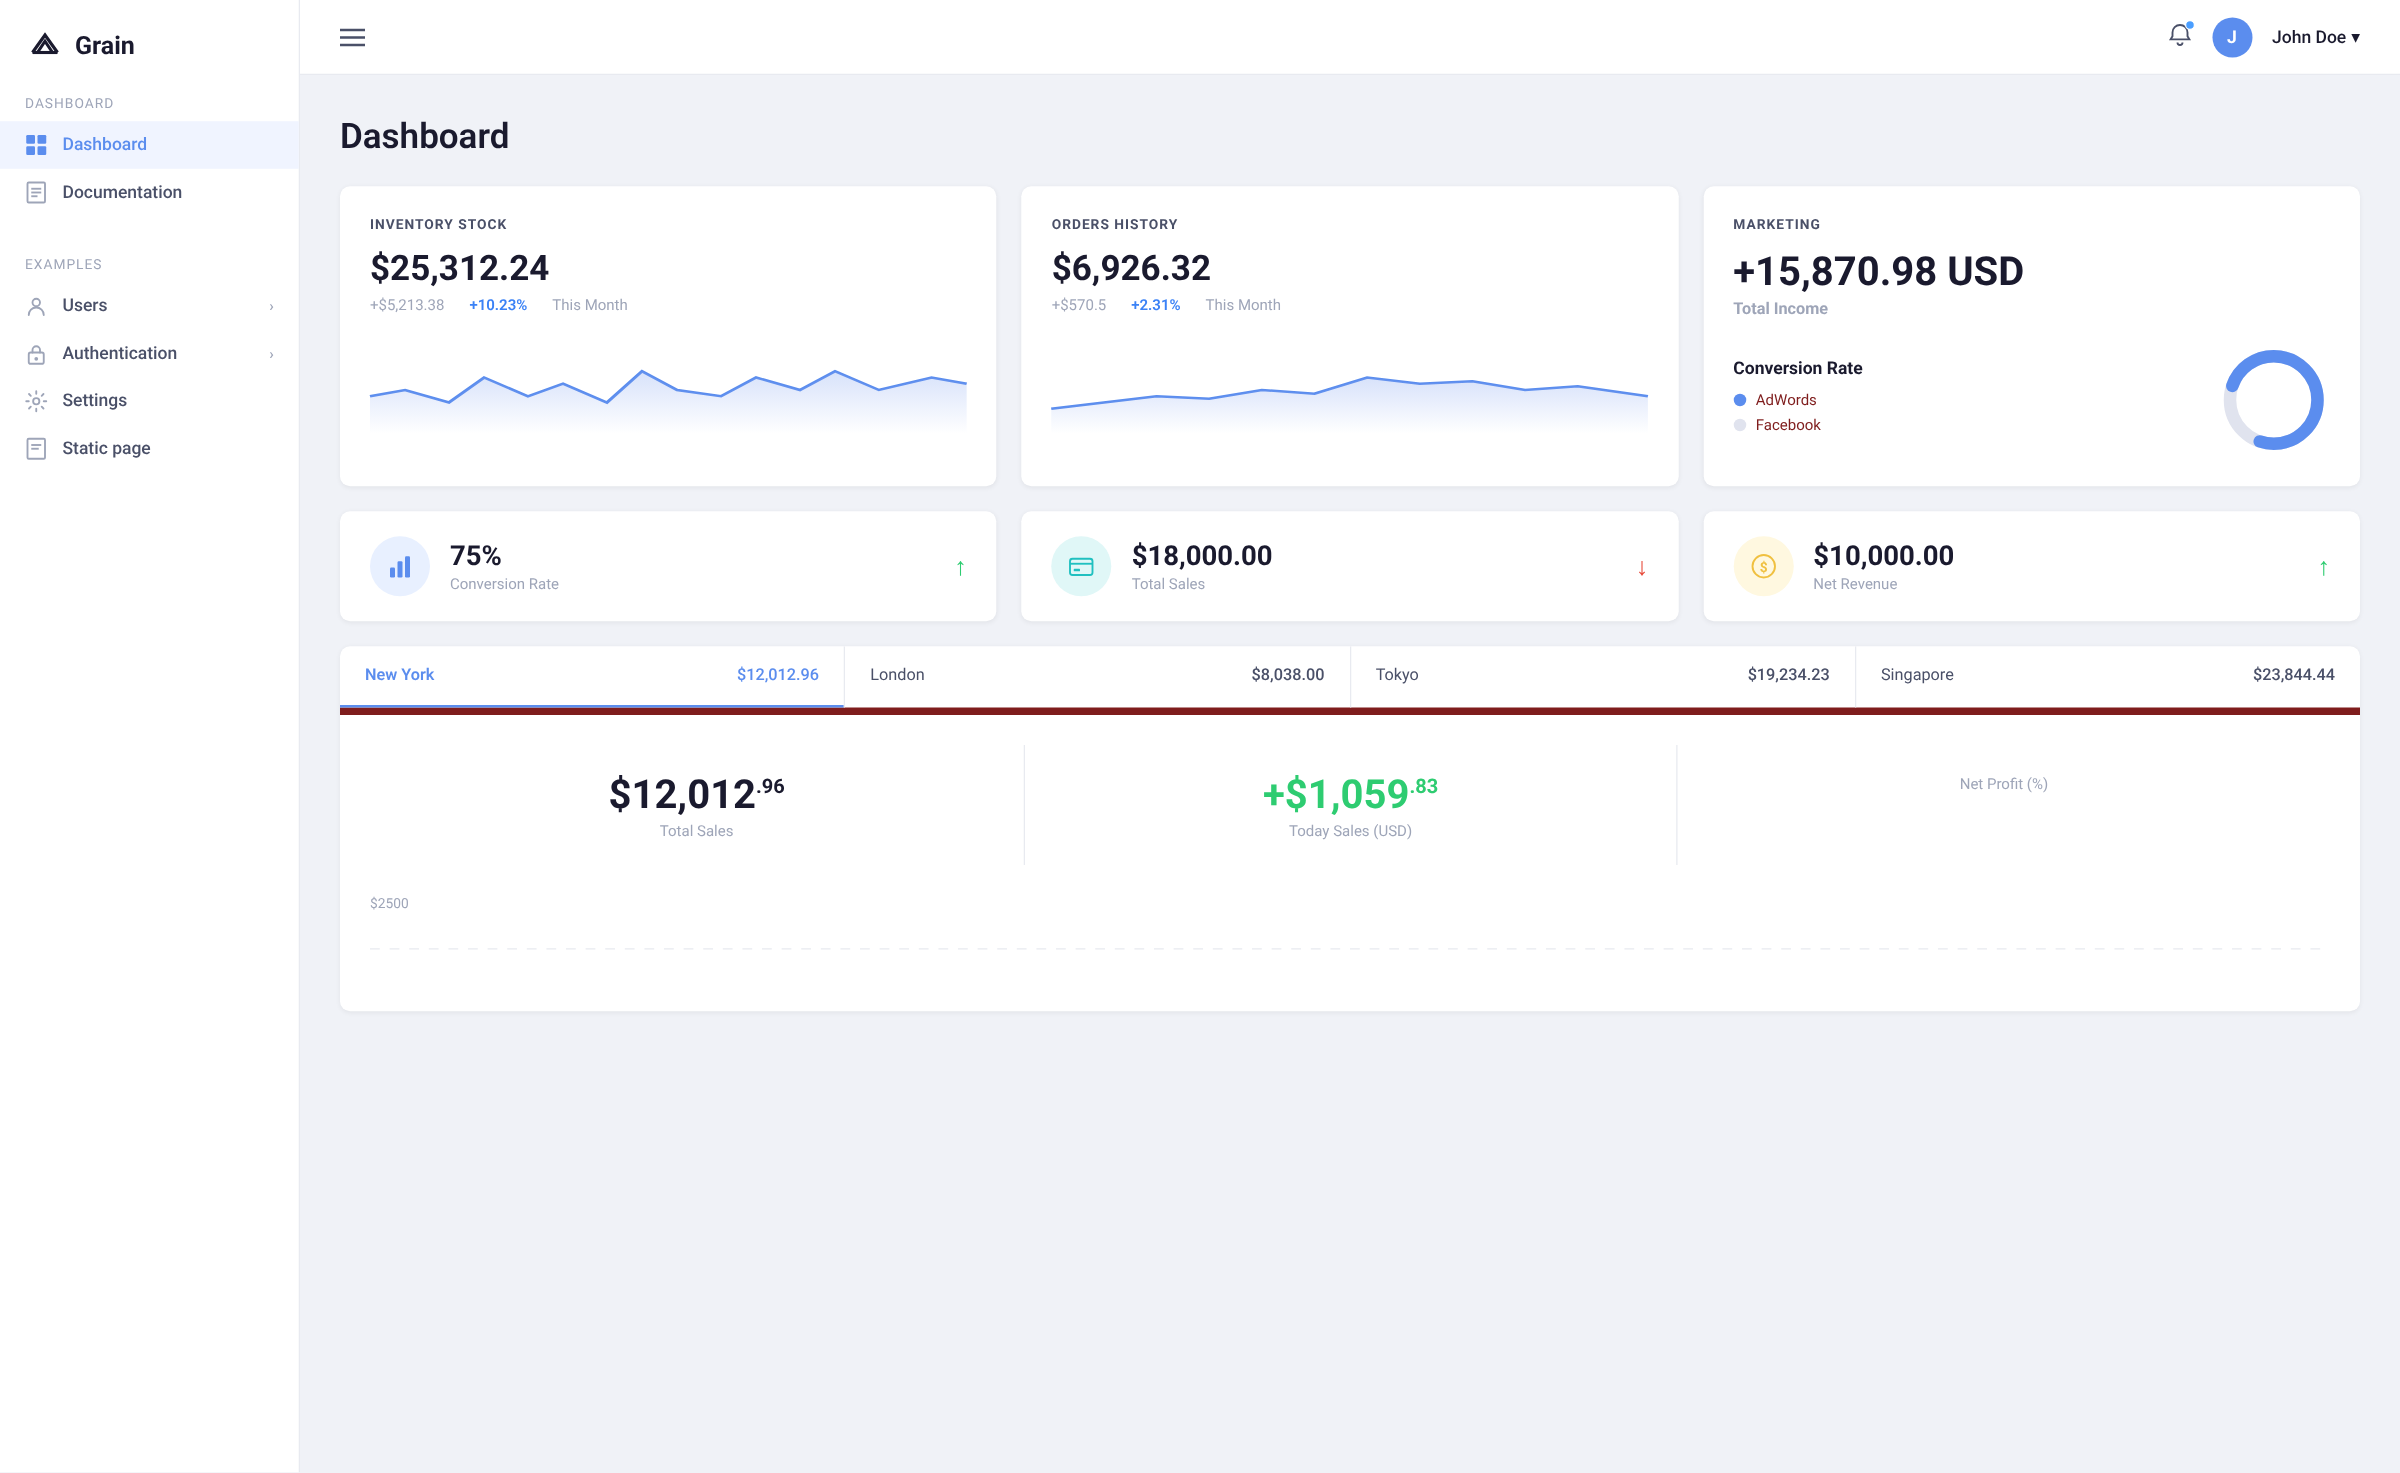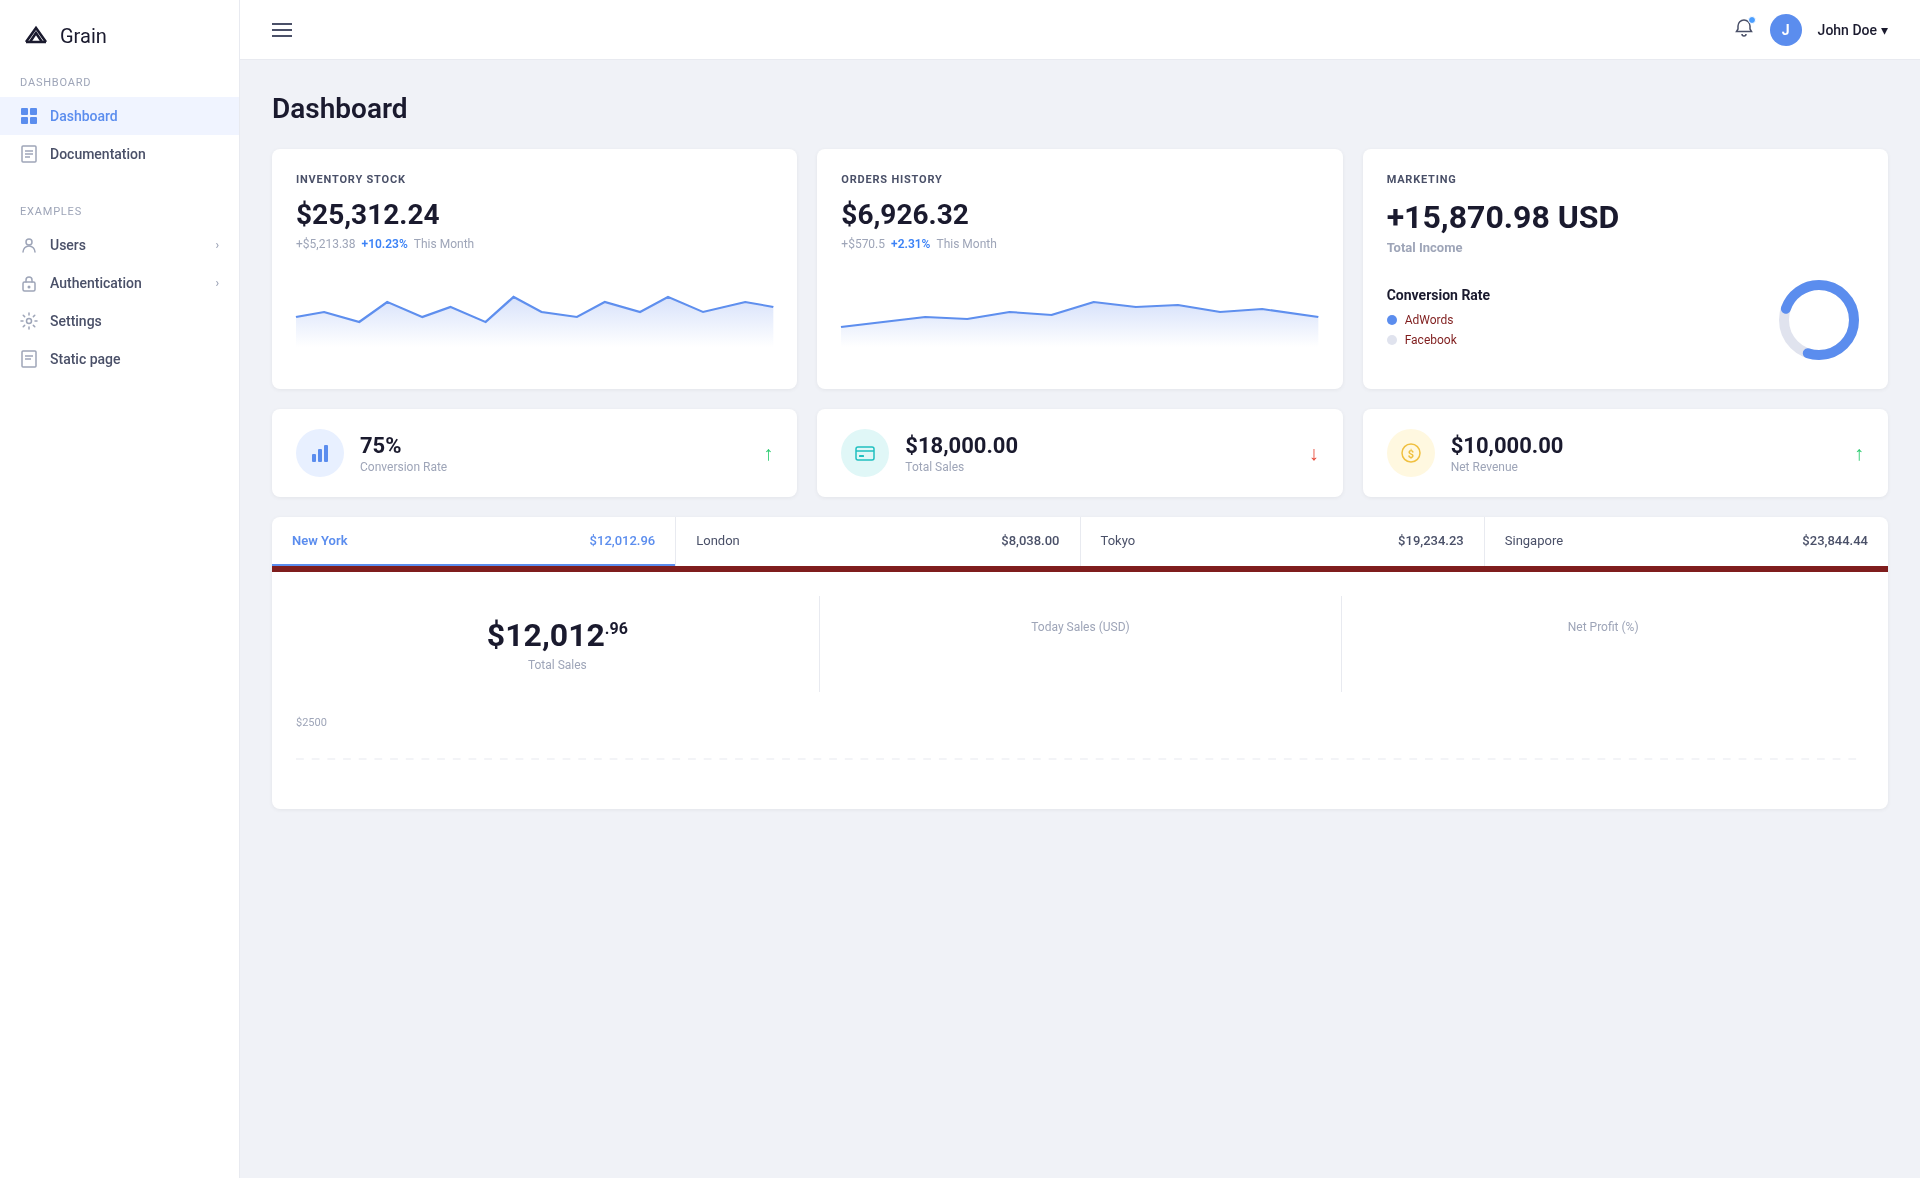--- a/index.html
+++ b/index.html
@@ -2,21 +2,21 @@
 <html><head>
   <meta charset="utf-8">
   <style>
     * { box-sizing: border-box; margin: 0; padding: 0; }
     body { font-family: -apple-system, BlinkMacSystemFont, 'Segoe UI', Roboto, sans-serif; background: #f0f2f7; display: flex; height: 100vh; overflow: hidden; }
 
     
     .sidebar { width: 240px; background: #fff; border-right: 1px solid #e8eaf0; display: flex; flex-direction: column; padding: 20px 0; flex-shrink: 0; }
     .sidebar-logo { display: flex; align-items: center; gap: 8px; padding: 0 20px 24px; }
     .logo-icon { width: 32px; height: 32px; }
-    .logo-text { font-size: 20px; font-weight: 400; color: #1a1a2e; text-align: center; }
+    .logo-text { font-size: 20px; font-weight: 700; color: #1a1a2e; text-align: center; }
     .sidebar-section-label { font-size: 11px; color: #9ea5b8; text-transform: uppercase; letter-spacing: 0.8px; padding: 0 20px 8px; }
     .sidebar-item { display: flex; align-items: center; gap: 12px; padding: 10px 20px; cursor: pointer; color: #4a5068; font-size: 14px; font-weight: 500; position: relative; }
     .sidebar-item.active { color: #5b8dee; background: #f0f4ff; }
     .sidebar-item .chevron { margin-left: auto; color: #9ea5b8; font-size: 12px; }
     .sidebar-icon { width: 18px; height: 18px; flex-shrink: 0; }
     .sidebar-divider { margin: 12px 0; }
 
     
     .main { flex: 1; display: flex; flex-direction: column; overflow: hidden; }
 
@@ -35,21 +35,21 @@
     .content { flex: 1; overflow-y: auto; padding: 32px; }
     .page-title { font-size: 28px; font-weight: 600; color: #1a1a2e; margin-bottom: 24px; }
 
     
     .cards-row { display: grid; grid-template-columns: 1fr 1fr 1fr; gap: 20px; margin-bottom: 20px; }
 
     
     .card { background: #fff; border-radius: 8px; padding: 24px; box-shadow: 0 1px 4px rgba(0,0,0,0.06); }
     .card-title { font-size: 11px; font-weight: 700; color: #4a5068; text-transform: uppercase; letter-spacing: 0.8px; margin-bottom: 12px; }
     .card-value { font-size: 28px; font-weight: 700; color: #1a1a2e; margin-bottom: 6px; }
-    .card-sub { font-size: 12px; color: #9ea5b8; display: flex; align-items: center; gap: 6px; }
+    .card-sub { font-size: 12px; color: #9ea5b8; display: flex; align-items: center; gap: 20px; }
     .card-sub .positive { color: #3b82f6; font-weight: 600; }
     .card-chart { margin-top: 16px; height: 80px; }
 
     
     .marketing-card { background: #fff; border-radius: 8px; padding: 24px; box-shadow: 0 1px 4px rgba(0,0,0,0.06); }
     .marketing-value { font-size: 32px; font-weight: 700; color: #1a1a2e; margin-bottom: 4px; }
     .marketing-label { font-size: 13px; color: #9ea5b8; margin-bottom: 20px; font-weight: bold; }
     .conversion-section { display: flex; align-items: center; justify-content: space-between; }
     .conversion-left { }
     .conversion-title { font-size: 14px; font-weight: 700; color: #1a1a2e; margin-bottom: 10px; }
@@ -338,20 +338,23 @@
       </div>
 
       <div class="location-content">
         <div class="location-stat">
           <div class="location-stat-value">
             $12,012<sup>.96</sup>
           </div>
           <div class="location-stat-label">Total Sales</div>
         </div>
         <div class="location-stat">
+          <div class="location-stat-value positive">
+            +$1,059<sup>.83</sup>
+          </div>
           <div class="location-stat-label">Today Sales (USD)</div>
         </div>
         <div class="location-stat">
           <div class="location-stat-label">Net Profit (%)</div>
         </div>
       </div>
 
       <div class="location-chart-section">
         <div class="chart-label">$2500</div>
         <svg width="100%" height="60" viewBox="0 0 800 60" preserveAspectRatio="none">

